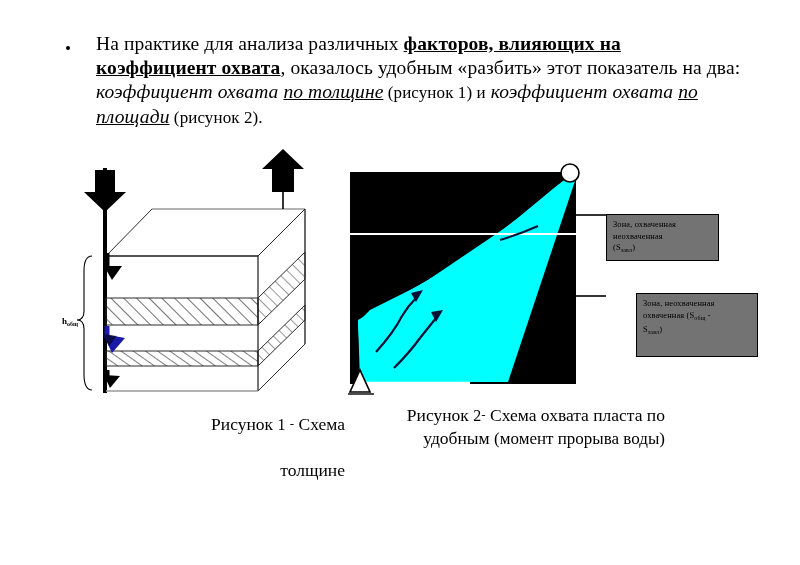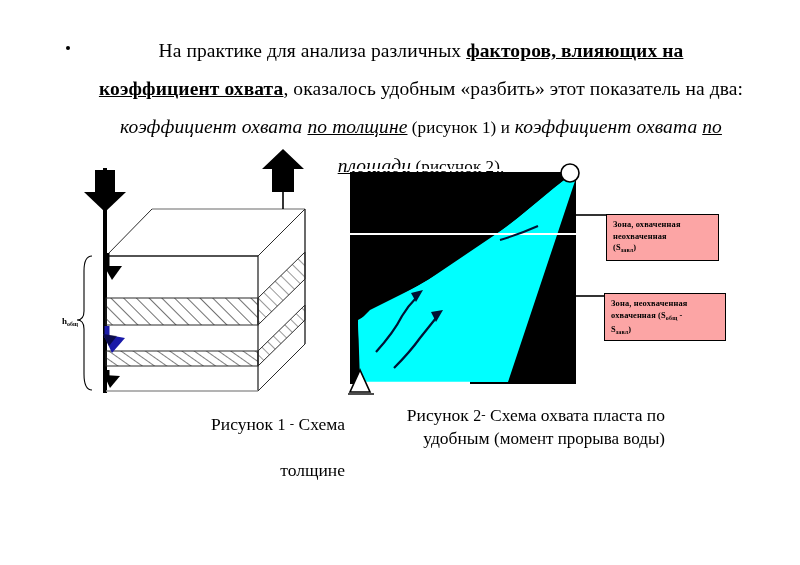--- a/index.html
+++ b/index.html
@@ -28,23 +28,23 @@
     left: 0px;
     top: 14px;
     width: 4px;
     height: 4px;
     border-radius: 50%;
     background: #000;
   }
   #bullet-text {
     margin-left: 30px;
     font-size: 19.5px;
-    line-height: 38px;
+    line-height: 24px;
     letter-spacing: 0.1px;
-    text-align: center;
+    text-align: left;
   }
   .b-bold-u {
     font-weight: bold;
     text-decoration: underline;
   }
   .b-ital-u {
     font-style: italic;
     text-decoration: underline;
   }
   .b-ital {
@@ -103,40 +103,40 @@
     width: 310px;
     text-align: right;
     font-size: 17.5px;
     line-height: 23px;
   }
 
   
   .callout {
     position: absolute;
     border: 1px solid #000000;
-    background: #fca5a5;
+    background: #737373;
     box-sizing: border-box;
     font-family: "Liberation Serif", serif;
-    font-weight: bold;
+    font-weight: normal;
     font-size: 8.4px;
     line-height: 11.5px;
     padding: 4px 5px 3px 6px;
     letter-spacing: 0.15px;
   }
   #callout-1 {
     left: 606px;
     top: 214px;
     width: 113px;
     height: 47px;
   }
   #callout-2 {
-    left: 604px;
+    left: 636px;
     top: 293px;
     width: 122px;
-    height: 48px;
+    height: 64px;
   }
   .callout sub {
     font-size: 6px;
     vertical-align: -2px;
   }
   .callout .cline { display: block; white-space: nowrap; }
 </style>
 </head>
 <body>
 

